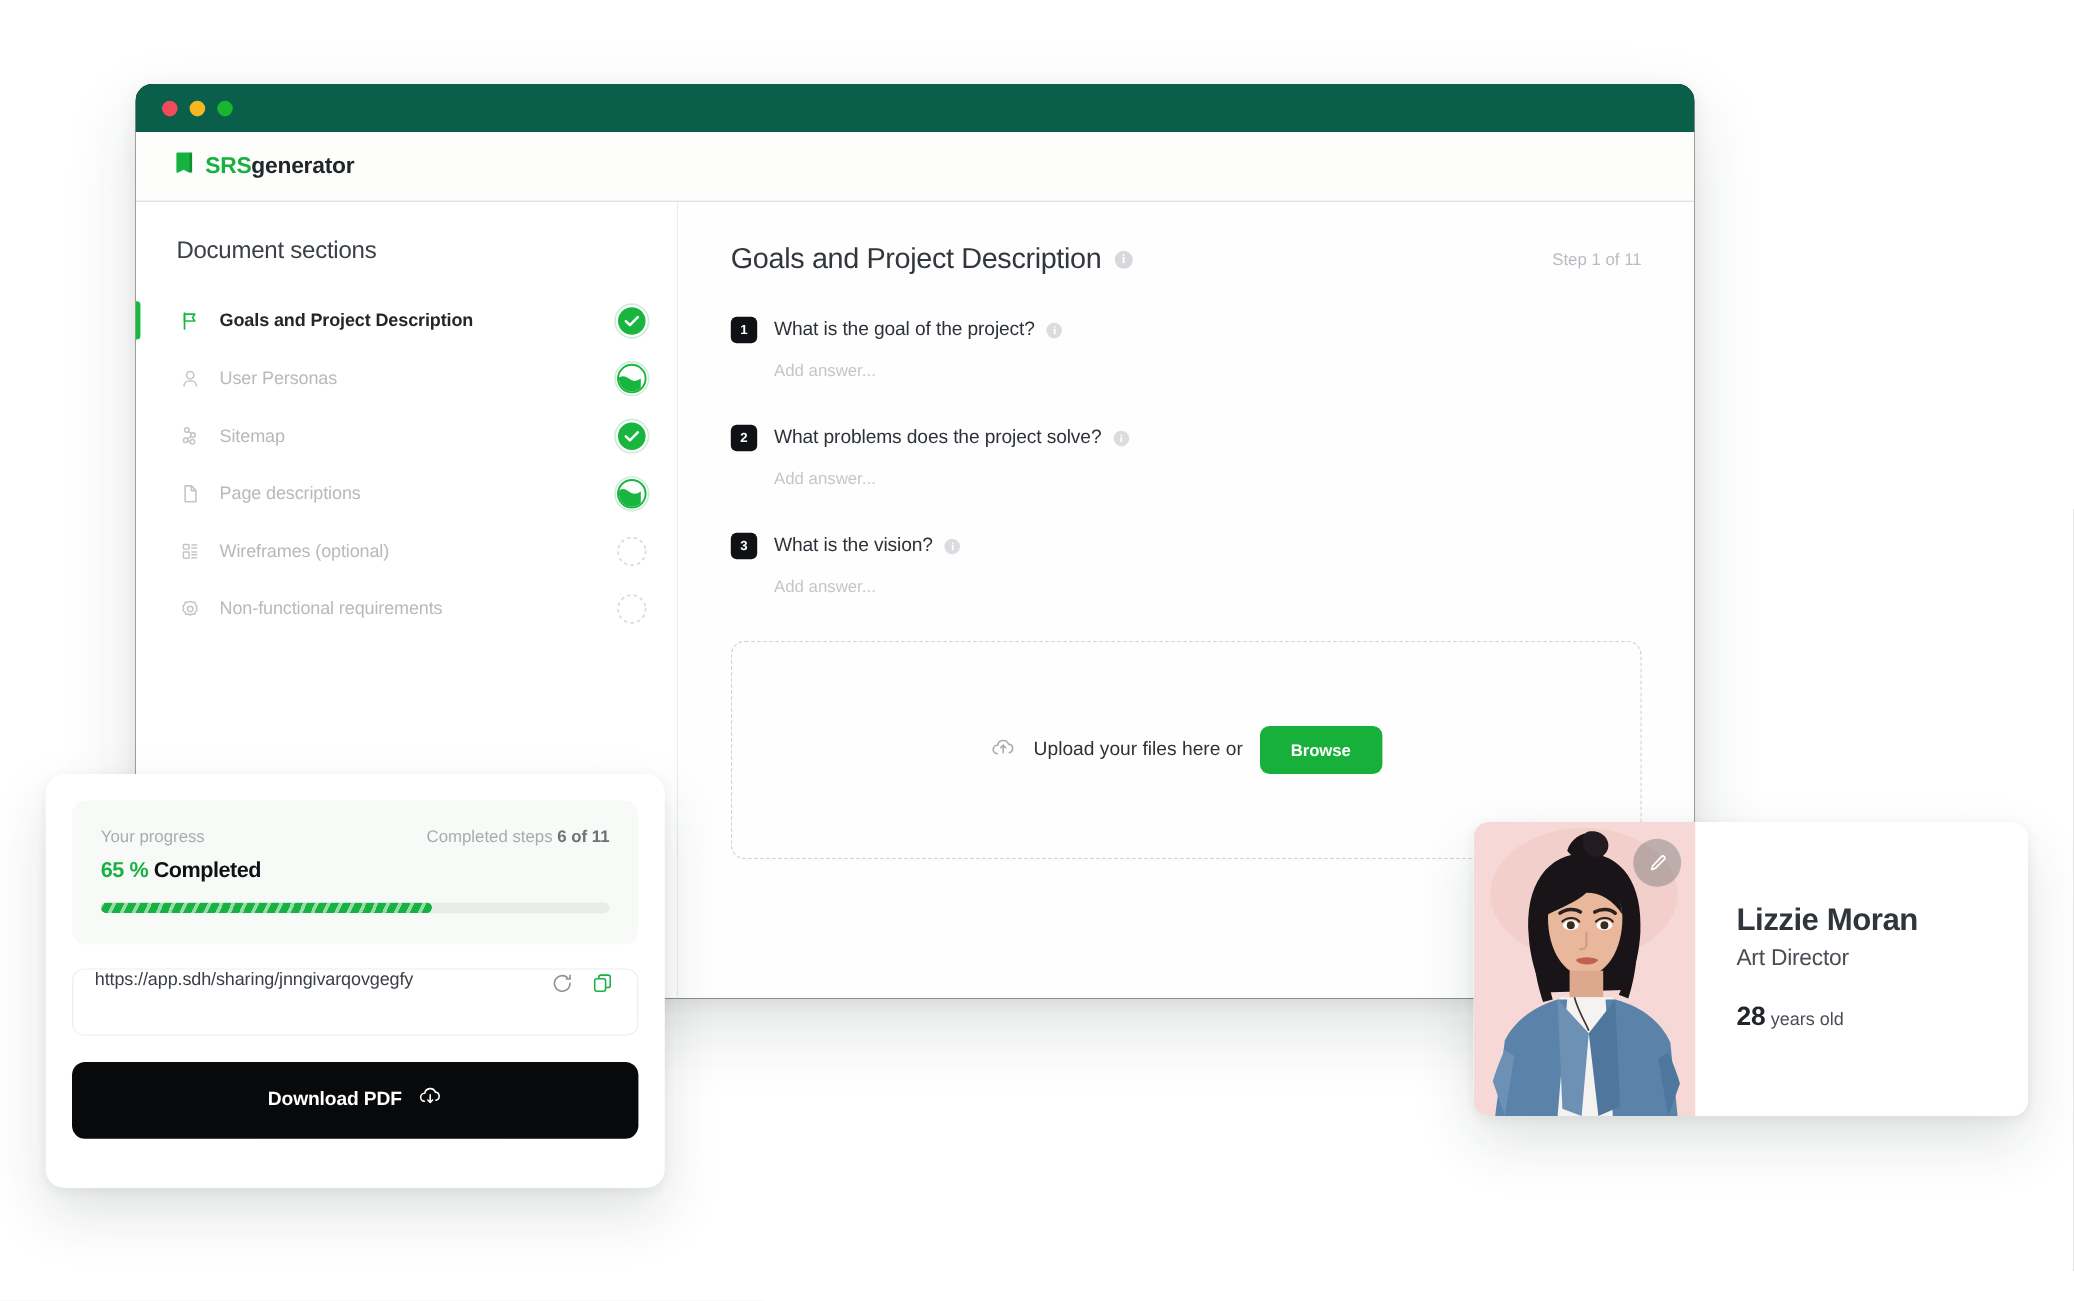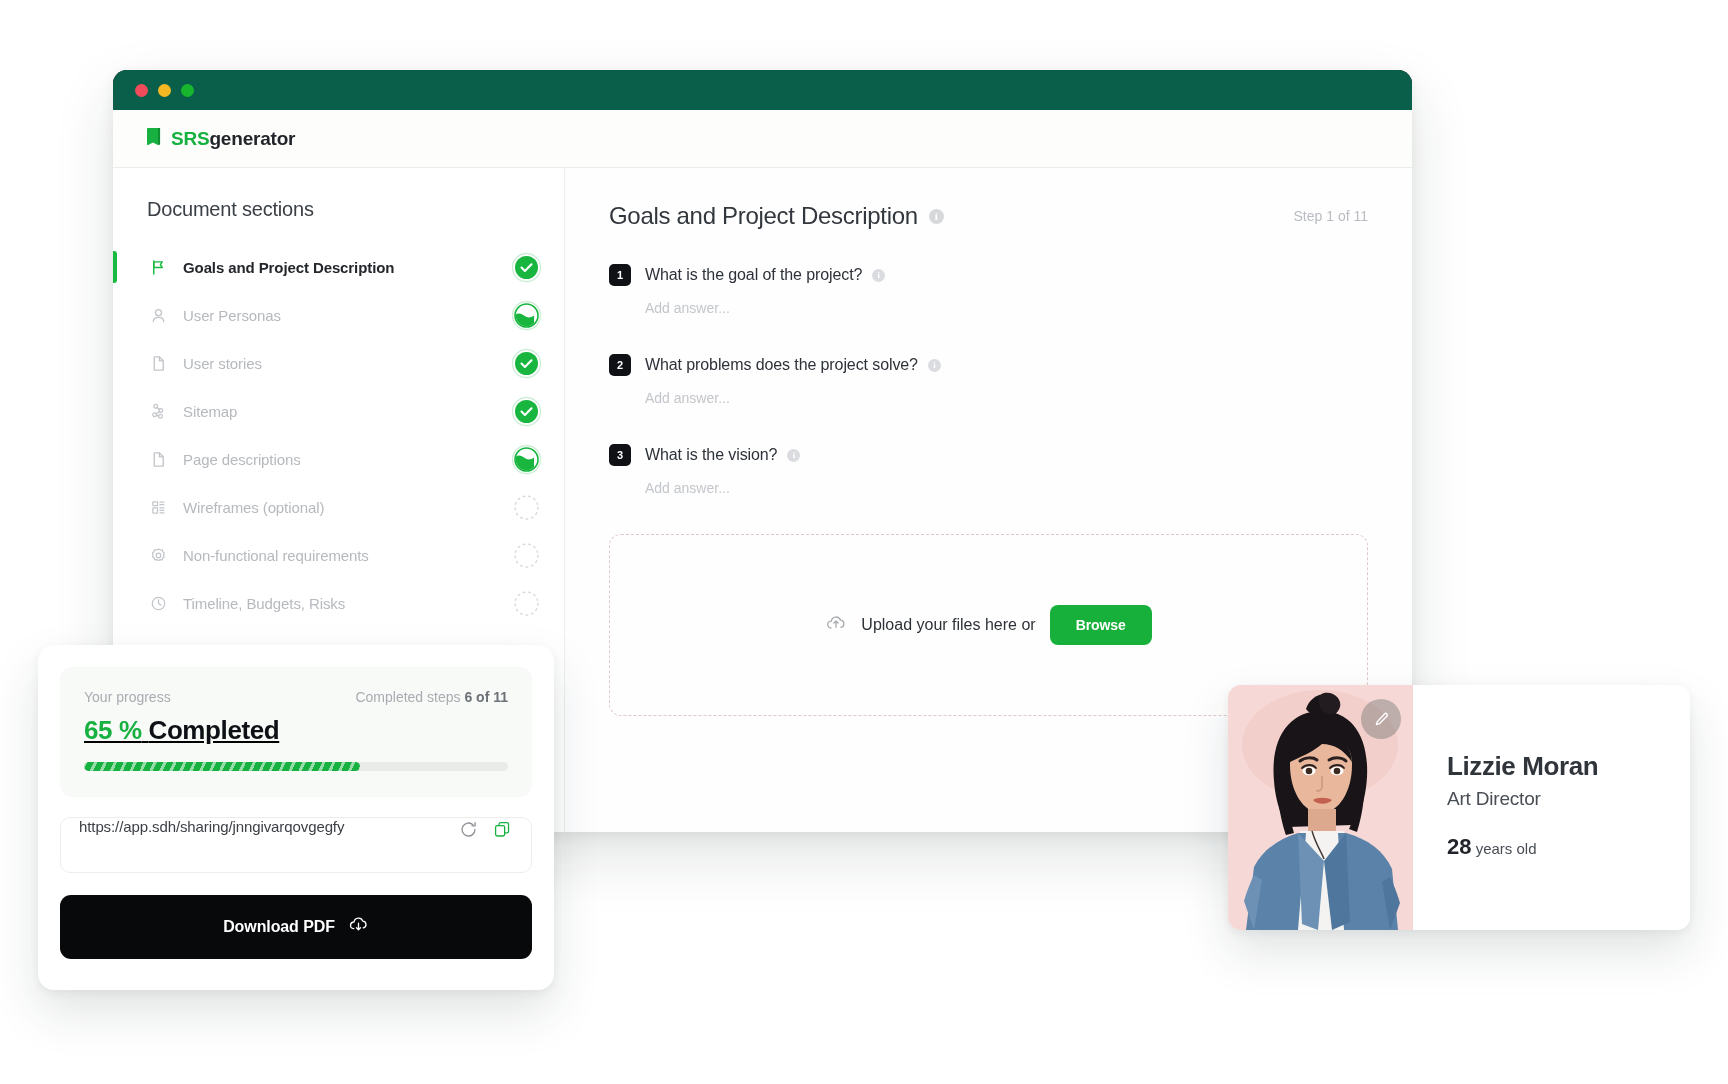--- a/index.html
+++ b/index.html
@@ -122,21 +122,21 @@
     box-shadow: 0 22px 48px rgba(25,45,40,.13), 0 3px 10px rgba(25,45,40,.06);
     padding: 22px;
   }
   .prog-inner {
     background: #f8faf8; border-radius: 12px; padding: 22px 24px 26px 24px;
   }
   .prog-top { display: flex; align-items: baseline; gap: 40px; }
   .prog-label { font-size: 14px; color: #a8acb1; }
   .prog-steps { margin-left: auto; font-size: 14px; color: #a8acb1; }
   .prog-steps b { color: #6d7278; font-weight: 700; }
-  .prog-headline { margin-top: 10px; font-size: 26px; letter-spacing: -.4px; text-decoration: underline; }
+  .prog-headline { margin-top: 10px; font-size: 18px; letter-spacing: -.4px; }
   .prog-headline .pct { color: #16b140; font-weight: 700; }
   .prog-headline .word { color: #0d1014; font-weight: 700; }
   .prog-bar {
     margin-top: 16px; height: 9px; border-radius: 5px; background: #e9ebe9; overflow: hidden;
   }
   .prog-fill {
     height: 100%; border-radius: 5px;
     background-color: #16b140;
     background-image: repeating-linear-gradient(115deg,
       rgba(255,255,255,.55) 0px, rgba(255,255,255,.55) 3px,
@@ -242,37 +242,20 @@
               <clipPath id="cp1">
                   <circle cx="15.5" cy="15.5" r="10.7"></circle>
                 </clipPath>
               <g clip-path="url(#cp1)">
                 <path d="M3 15.5 q5 -4 10 0 t10 0 V30 H3 Z" fill="#18b53f"></path>
               </g>
             </svg>
           </span>
         </div>
 
-        <div class="nav-item">
-          <span class="bar"></span>
-          <span class="nav-ico">
-            <svg width="17" height="17" viewBox="0 0 18 18" fill="none" stroke="#c2c5c9" stroke-width="1.4" stroke-linecap="round" stroke-linejoin="round">
-              <path d="M4.5 2h5.5l4 4v10h-9.5z"></path>
-                <path d="M10 2v4.2h4"></path>
-            </svg>
-          </span>
-          <span class="nav-label">User stories</span>
-          <span class="status">
-            <svg width="31" height="31" viewBox="0 0 31 31">
-              <circle cx="15.5" cy="15.5" r="14" fill="none" stroke="#cfeed8" stroke-width="1.4"></circle>
-              <circle cx="15.5" cy="15.5" r="11.5" fill="#18b53f"></circle>
-              <path d="M10.5 15.6l3.4 3.3 6.6-6.6" fill="none" stroke="#fff" stroke-width="2.1" stroke-linecap="round" stroke-linejoin="round"></path>
-            </svg>
-          </span>
-        </div>
 
         <div class="nav-item">
           <span class="bar"></span>
           <span class="nav-ico">
             <svg width="17" height="17" viewBox="0 0 18 18" fill="none" stroke="#c2c5c9" stroke-width="1.3" stroke-linecap="round">
               <circle cx="6" cy="3.5" r="2"></circle>
                 <circle cx="11.5" cy="8" r="2"></circle>
               <circle cx="5" cy="12.5" r="2"></circle>
                 <circle cx="11" cy="14" r="2"></circle>
               <path d="M7.3 4.8 L10 6.6 M9.8 9.3 L6.5 11.3 M6.9 13.2 L9.1 13.6"></path>
@@ -337,35 +320,20 @@
             </svg>
           </span>
           <span class="nav-label">Non-functional requirements</span>
           <span class="status">
             <svg width="31" height="31" viewBox="0 0 31 31">
               <circle cx="15.5" cy="15.5" r="11.5" fill="none" stroke="#d9dade" stroke-width="1.5" stroke-linecap="round" stroke-dasharray="1.6 4"></circle>
             </svg>
           </span>
         </div>
 
-        <div class="nav-item">
-          <span class="bar"></span>
-          <span class="nav-ico">
-            <svg width="17" height="17" viewBox="0 0 18 18" fill="none" stroke="#c2c5c9" stroke-width="1.3" stroke-linecap="round">
-              <circle cx="9" cy="9" r="6.6"></circle>
-                <path d="M9 5.2V9l2.7 1.7"></path>
-            </svg>
-          </span>
-          <span class="nav-label">Timeline, Budgets, Risks</span>
-          <span class="status">
-            <svg width="31" height="31" viewBox="0 0 31 31">
-              <circle cx="15.5" cy="15.5" r="11.5" fill="none" stroke="#d9dade" stroke-width="1.5" stroke-linecap="round" stroke-dasharray="1.6 4"></circle>
-            </svg>
-          </span>
-        </div>
       </div>
 
       <div class="main">
         <div class="main-head">
           <span class="main-title">Goals and Project Description</span>
           <span class="info-dot">i</span>
           <span class="step-label">Step 1 of 11</span>
         </div>
 
         <div class="q-list">

